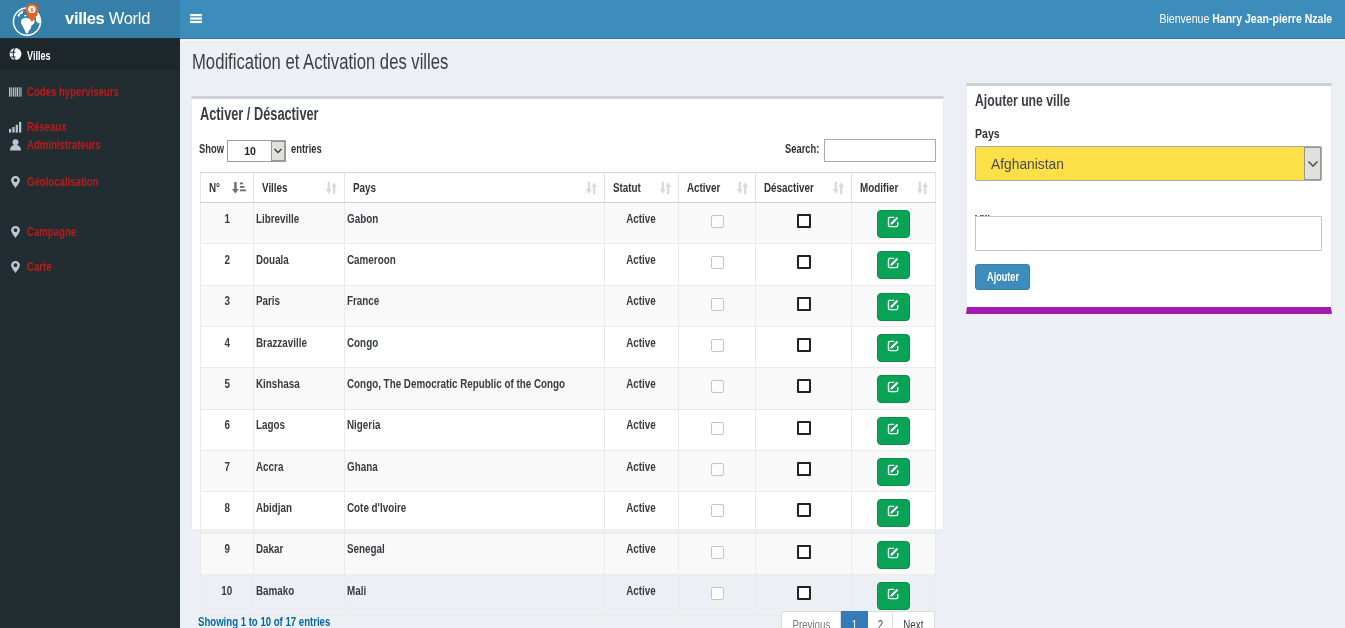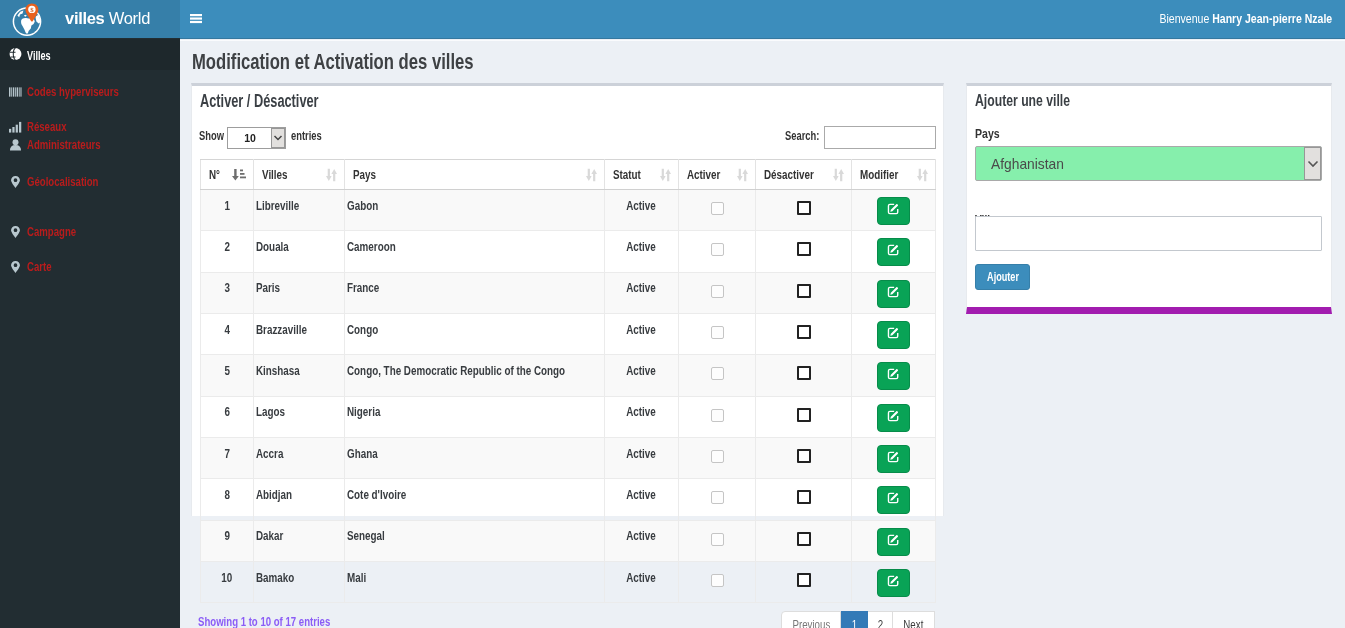--- a/index.html
+++ b/index.html
@@ -12,23 +12,23 @@
 #topbar { position:absolute; left:0; top:0; width:1345px; height:39px; background:#3c8dbc; border-bottom:1px solid #35789f; }
 #topline { position:absolute; left:180px; top:40px; width:1165px; height:1px; background:#fafbfd; }
 #logo { position:absolute; left:0; top:0; width:180px; height:38px; background:#367fa9; }
 #brand { position:absolute; left:65px; top:8.5px; color:#fff; font-size:16.5px; white-space:nowrap; letter-spacing:-0.3px; }
 #welcome { position:absolute; right:13px; top:10.5px; color:#fff; font-size:13px; line-height:16px; }
 #sidebar { position:absolute; left:0; top:38px; width:180px; height:590px; background:#222d32; }
 .mi { position:absolute; left:0; width:180px; height:35px; color:#b91c1c; font-size:12px; font-weight:bold; }
 .mi.active { color:#fff; } .mi.active:before { content:""; position:absolute; left:0; top:0; width:180px; height:31px; background:#1e282c; } .mi.active .tx { transform:scaleX(0.76); top:10px; } .mi.active .ic { top:15px; }
 .mi .ic { position:absolute; left:9px; top:50%; transform:translateY(-50%); width:13px; height:13px; }
 .mi .tx { position:absolute; left:27px; top:11px; line-height:15px; white-space:nowrap; transform:scaleX(0.8); transform-origin:0 50%; }
-#h1 { position:absolute; left:192px; top:50px; color:#3e4144; font-size:22.5px; font-weight:bold; line-height:24px; }
+#h1 { position:absolute; left:192px; top:50px; color:#3e4144; font-size:22.5px; font-weight:normal; line-height:24px; }
 .panel { position:absolute; background:#fff; border-top:3px solid #ccd1d9; border-left:1px solid #e7eaee; border-right:1px solid #e7eaee; }
-#panelA { left:191px; top:83px; width:753px; height:433px; }
+#panelA { left:191px; top:96px; width:753px; height:433px; }
 #panelB { left:966px; top:83px; width:366px; height:231px; border-bottom:7px solid #a21caf; }
 .ptitle { position:absolute; color:#3a3f44; font-weight:bold; font-size:17.5px; line-height:18px; }
 #showwrap { position:absolute; left:7px; top:43px; font-size:12px; font-weight:bold; color:#333; line-height:14px; }
 #lensel { position:absolute; left:35px; top:41px; width:59px; height:22px; border:1px solid #9d9d9d; background:#fff; }
 #lensel .val { position:absolute; left:0; top:0; width:44px; height:20px; text-align:center; line-height:20px; font-size:10.5px; color:#222; font-weight:bold; }
 #lensel .arr { position:absolute; right:0; top:0; width:14px; height:20px; background:#e2e0de; border:1px solid #979797; }
 #entries { position:absolute; left:99px; top:43px; font-size:12px; font-weight:bold; color:#333; line-height:14px; }
 #searchlbl { position:absolute; left:593px; top:43px; font-size:12px; font-weight:bold; color:#333; line-height:14px; }
 #searchbox { position:absolute; left:632px; top:40px; width:112px; height:23px; border:1px solid #aaa; background:#fff; }
 table { border-collapse:collapse; table-layout:fixed; }
@@ -37,28 +37,28 @@
 #tbl td { font-size:12px; font-weight:bold; color:#383c40; height:41.35px; padding:8.5px 0 0 2px; border:1px solid #ebebeb; vertical-align:top; line-height:14px; }
 #tbl tr.odd td { background:#f9f9f9; }
 #tbl td.ctr { text-align:center; padding-left:0; }
 #tbl td .t { transform:scaleX(0.82); }
 #tbl th .t { transform:scaleX(0.82); }
 .sic { position:absolute; right:7px; top:50%; transform:translateY(-50%); }
 .cbw { padding:0 !important; }
 .cb1 { width:13px; height:13px; border:1px solid #c5c5c5; background:#fdfdfd; border-radius:2px; margin:12px auto 0; }
 .cb2 { width:14px; height:14px; border:2px solid #222; background:#fff; border-radius:1px; margin:11px auto 0; }
 .btn-edit { width:33px; height:28px; background:#09a356; border-radius:4px; border:1px solid #078c4a; text-align:center; line-height:26px; margin:7px auto 0; }
-#info { position:absolute; left:198px; top:614.5px; font-size:12px; font-weight:bold; color:#8b5cf6; line-height:14px; }
+#info { position:absolute; left:198px; top:614.5px; font-size:12px; font-weight:bold; color:#0369a1; line-height:14px; }
 #pag { position:absolute; left:781px; top:611px; height:34px; }
 .pg { float:left; height:34px; padding-top:5px; font-size:12px; border:1px solid #ddd; border-left:none; background:#fff; color:#3a3a3a; text-align:center; line-height:16px; }
 .pg.first { border-left:1px solid #ddd; border-radius:4px 0 0 0; }
 .pg.act { background:#337ab7; border-color:#337ab7; color:#fff; }
 .pg.prev { color:#777; width:60px; }
 #pays { position:absolute; left:8px; top:41px; font-size:12px; font-weight:bold; color:#333; line-height:14px; }
-#sel2 { position:absolute; left:8px; top:60px; width:347px; height:35px; border:1px solid #a9a9a9; border-radius:2px; background:#86efac; }
+#sel2 { position:absolute; left:8px; top:60px; width:347px; height:35px; border:1px solid #a9a9a9; border-radius:2px; background:#fde047; }
 #sel2 .val { position:absolute; left:15px; top:8px; font-size:15px; color:#4a4a4a; line-height:18px; }
 #sel2 .arr { position:absolute; right:0; top:0; width:17px; height:33px; background:#e2e0de; border:1px solid #979797; }
 #villelbl { position:absolute; left:8px; top:127px; font-size:12px; font-weight:bold; color:#333; line-height:14px; }
 #villeinp { position:absolute; left:8px; top:130px; width:347px; height:34.5px; border:1px solid #c3c8ce; border-radius:1px; background:#fff; }
 #btnaj { position:absolute; left:8px; top:178px; width:55px; height:26px; background:#3c8dbc; border:1px solid #367fa9; border-radius:3px; color:#fff; font-size:12px; font-weight:bold; text-align:center; line-height:24px; }
 .chev { position:absolute; left:50%; top:50%; transform:translate(-50%,-50%); }
 </style>
 </head>
 <body>
 <div id="topbar"></div>

